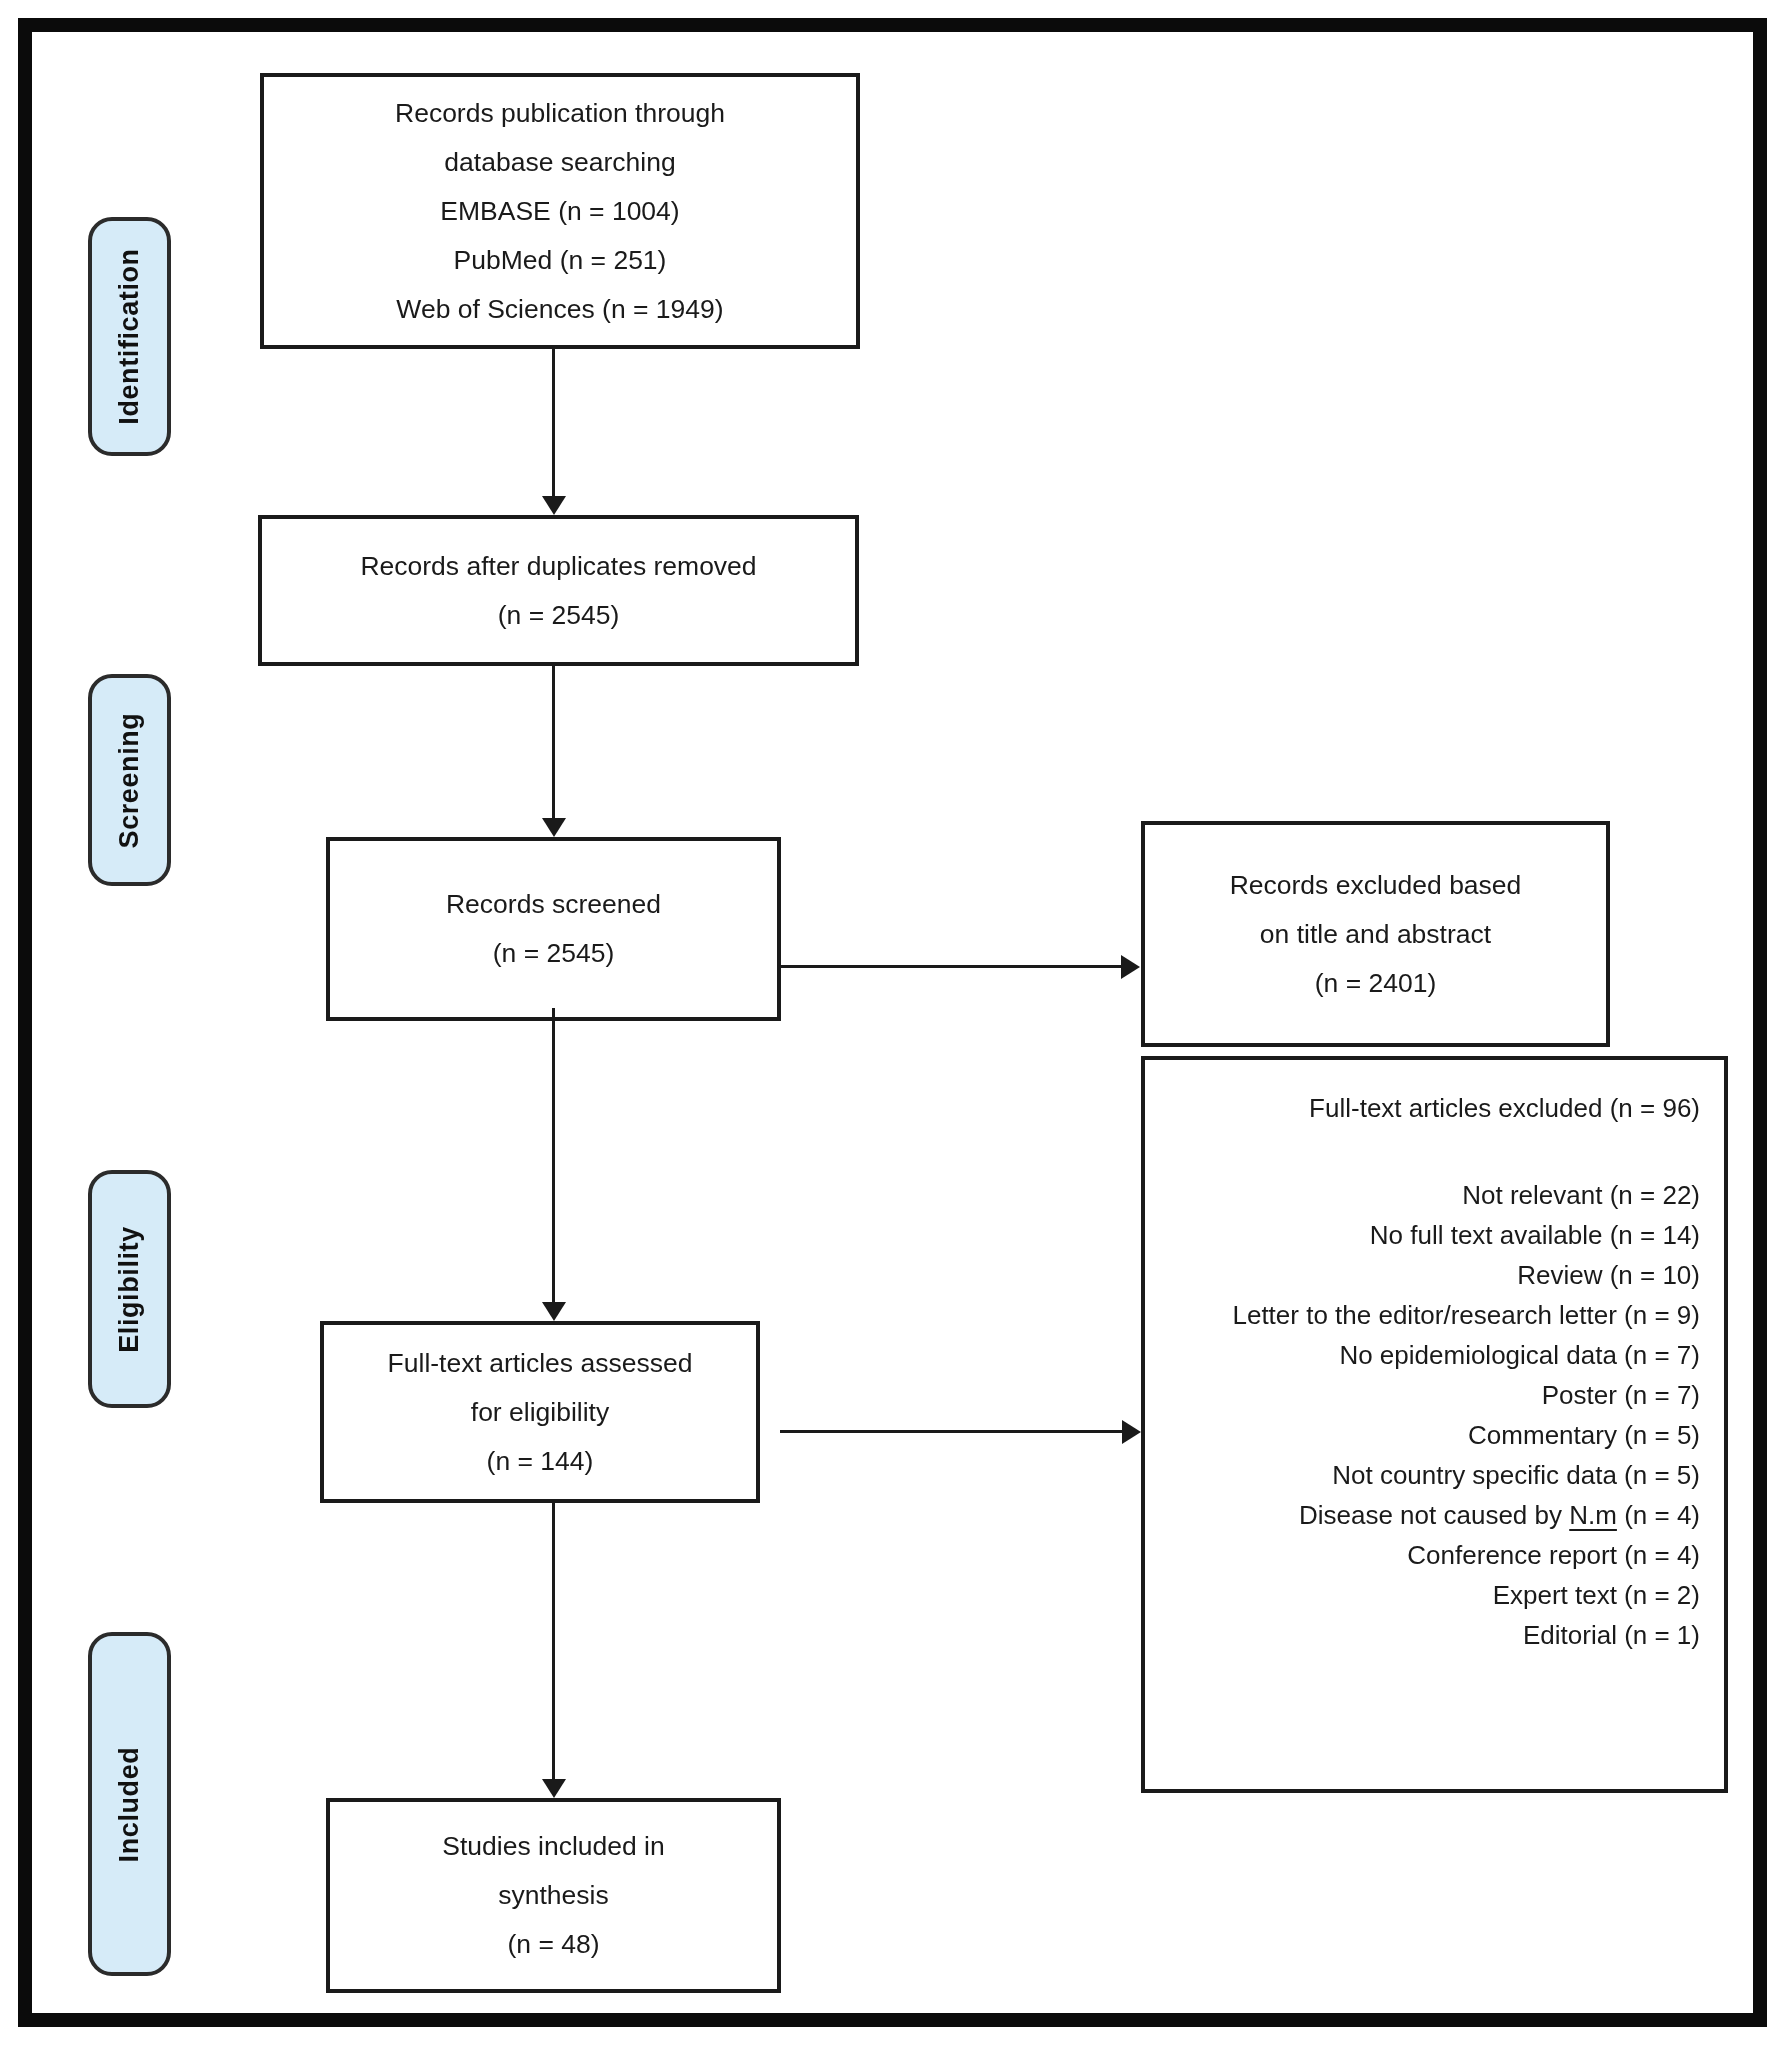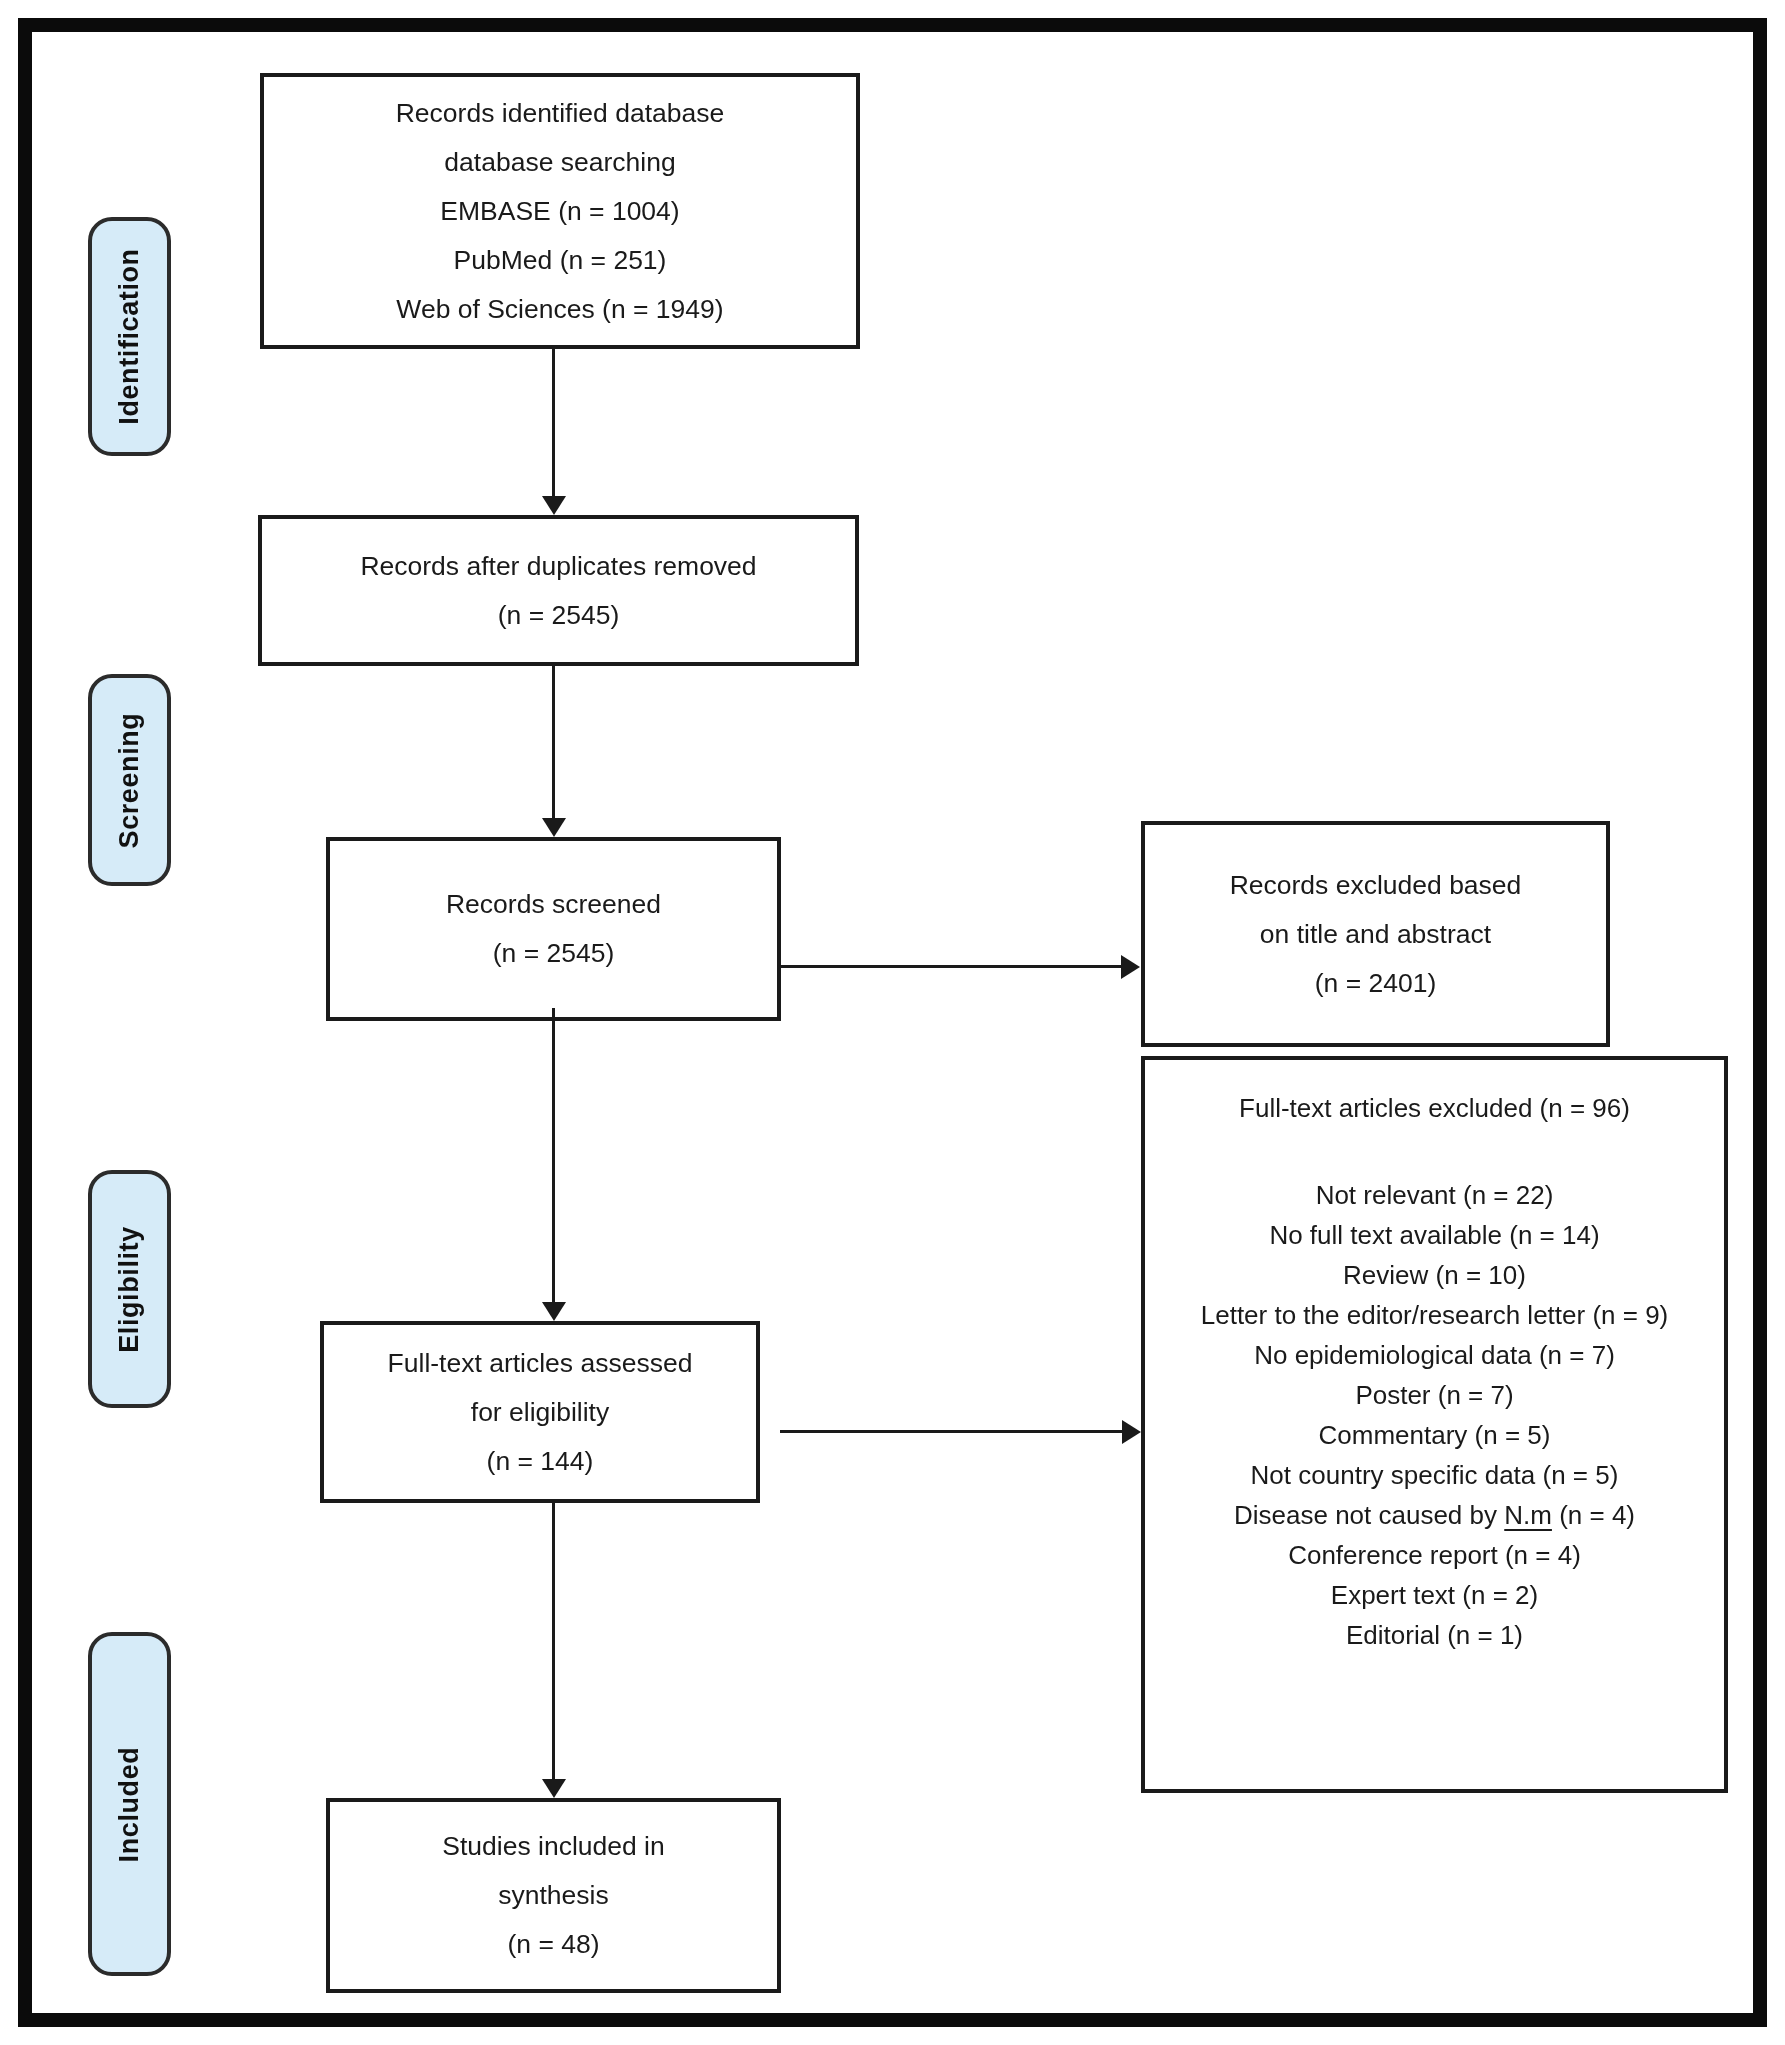--- a/index.html
+++ b/index.html
@@ -35,21 +35,21 @@
   #box-identified{left:260px;top:73px;width:600px;height:276px;}
   #box-dedup{left:258px;top:515px;width:601px;height:151px;}
   #box-screened{left:326px;top:837px;width:455px;height:184px;}
   #box-assessed{left:320px;top:1321px;width:440px;height:182px;}
   #box-included{left:326px;top:1798px;width:455px;height:195px;}
   #box-excl-title{left:1141px;top:821px;width:469px;height:226px;}
   
   #box-excl-full{
     position:absolute;left:1141px;top:1056px;width:587px;height:737px;
     background:#ffffff;border:4.5px solid #1a1a1a;box-sizing:border-box;
-    padding:26px 24px;text-align:center;
+    padding:26px 24px;text-align:right;
   }
   #box-excl-full .title{font-size:26px;line-height:44px;white-space:nowrap;}
   #box-excl-full .spacer{height:45px;}
   #box-excl-full .reason{font-size:26px;line-height:40px;}
   .squiggle{
     text-decoration-line:underline;text-decoration-style:wavy;
     text-decoration-color:#e03131;text-decoration-thickness:2.3px;
     text-underline-offset:5.1px;
     text-decoration:underline;
   }
@@ -85,21 +85,21 @@
   <span>Screening</span>
 </div>
 <div class="stage-tab" id="tab-eligibility">
   <span>Eligibility</span>
 </div>
 <div class="stage-tab" id="tab-included">
   <span>Included</span>
 </div>
 
 <div class="fbox" id="box-identified">
-  <div class="ln">Records identified database</div>
+  <div class="ln">Records publication through</div>
   <div class="ln">database searching</div>
   <div class="ln">EMBASE (n = 1004)</div>
   <div class="ln">PubMed (n = 251)</div>
   <div class="ln">Web of Sciences (n = 1949)</div>
 </div>
 
 <div class="fbox" id="box-dedup">
   <div class="ln">Records after duplicates removed</div>
   <div class="ln">(n = 2545)</div>
 </div>

